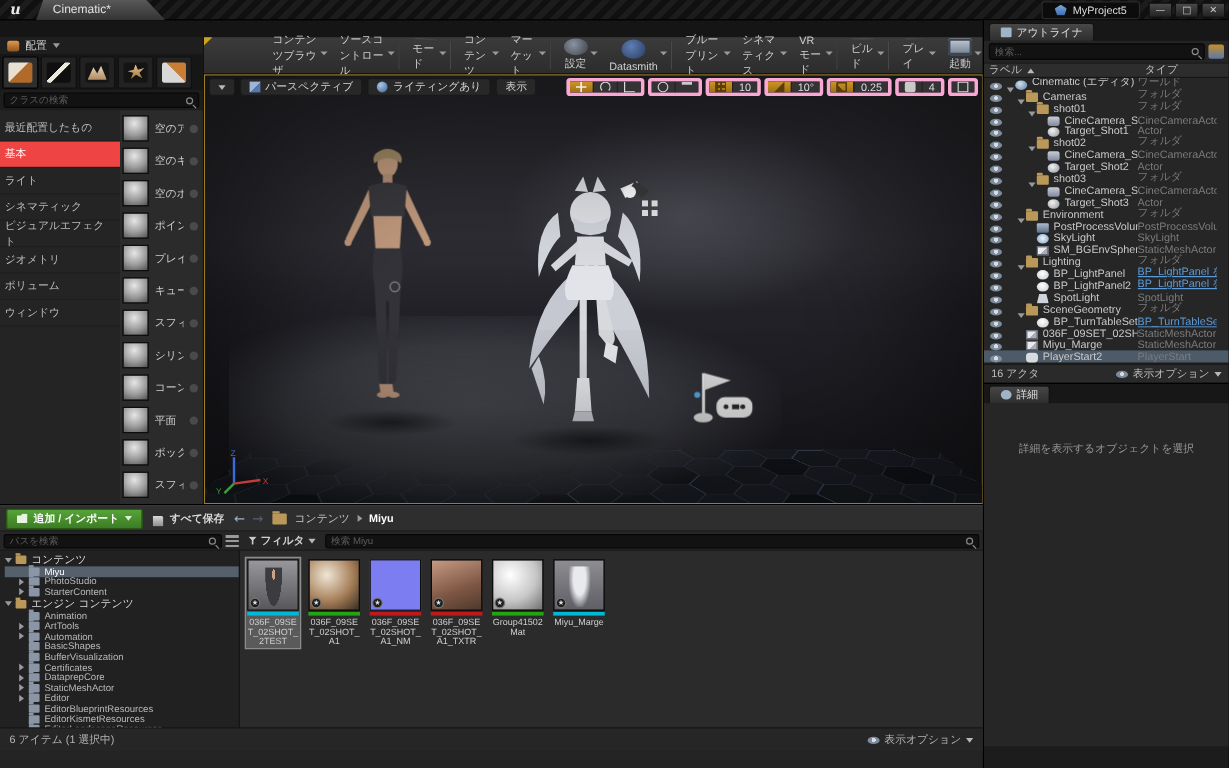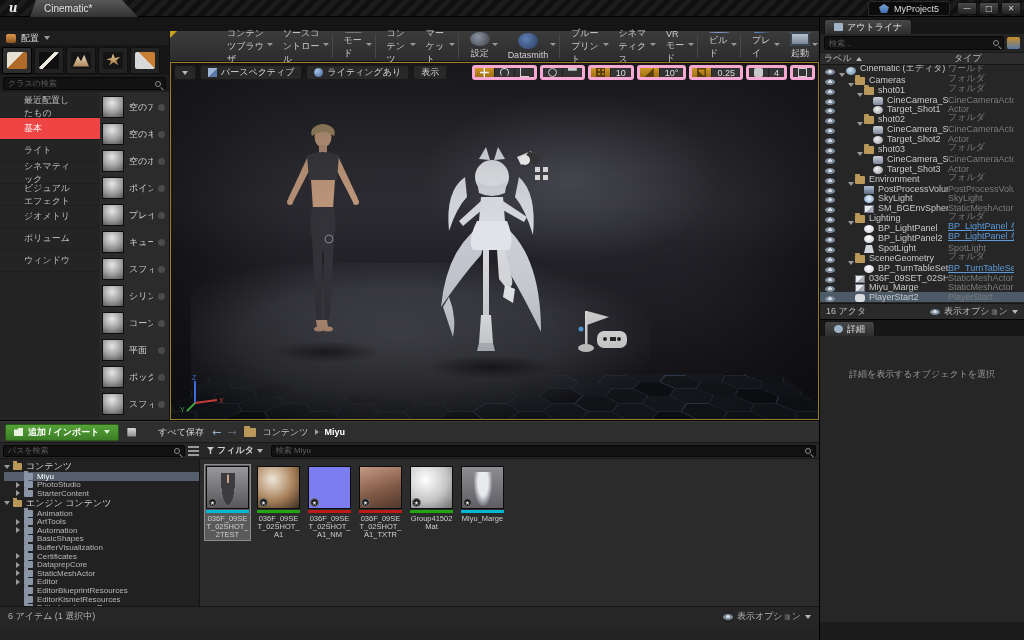--- a/index.html
+++ b/index.html
@@ -64,21 +64,21 @@
   .mi-foliage::after{content:"";position:absolute;inset:2px;background:linear-gradient(#e5c693,#9a6a35);clip-path:polygon(50% 0,62% 35%,95% 25%,70% 55%,85% 90%,52% 68%,25% 95%,38% 55%,8% 45%,40% 35%)}
   .mi-geometry{background:linear-gradient(45deg,#d8d8d8 55%,#c87f35 56%)}
   .searchbox{display:flex;align-items:center;background:#121212;border:1px solid #070707;border-radius:2px;height:13px;padding:0 4px;flex:1}
   .searchbox input{flex:1;background:transparent;border:none;outline:none;color:#bbb;font:8px "Liberation Sans",sans-serif;min-width:0}
   .searchbox input::placeholder{color:#5d5d5d}
   .mag{width:6px;height:6px;border:1px solid #8a8a8a;border-radius:50%;position:relative;flex:none}
   .mag::after{content:"";position:absolute;left:5px;top:5px;width:4px;height:1px;background:#8a8a8a;transform:rotate(45deg);transform-origin:0 0}
   .mp-search{padding:2px 3px;background:#1d1d1d}
   .mp-body{display:flex;height:calc(100% - 61px)}
   .mp-cats{width:100px;background:#242424;padding-top:4px}
-  .mp-cat{height:22px;display:flex;align-items:center;padding:0 24px;color:#bdbdbd;border-bottom:1px solid #1e1e1e}
+  .mp-cat{height:22px;display:flex;align-items:center;padding:0 4px;color:#bdbdbd;border-bottom:1px solid #1e1e1e}
   .mp-cat.selected{background:#ef4444;color:#fff}
   .mp-items{flex:1;background:#2b2b2b;padding:3px 2px;display:flex;flex-direction:column;gap:3px;overflow:hidden}
   .pitem{display:flex;align-items:center;gap:5px;height:24px}
   .pitem .pthumb{width:22px;height:22px;border:1px solid #0d0d0d;background:radial-gradient(circle at 45% 30%,#e6e6e6,#9b9b9b 55%,#4f4f4f);flex:none}
   .pitem .plabel{flex:1;white-space:nowrap;overflow:hidden;color:#cfcfcf}
   .pitem .grab{width:7px;height:7px;border-radius:50%;background:#4a4a4a;flex:none;margin-right:2px}
 
   
   .viewport{position:absolute;left:170px;top:62px;width:649px;height:358px;border:1px solid #9a7d26;background:#202025;overflow:hidden}
   .vpwall{position:absolute;inset:0;background:linear-gradient(180deg,#26262b 0%,#2e2e34 38%,#222228 55%,#1a1a1f 100%)}
@@ -157,21 +157,21 @@
   .dt-body{height:100%;background:#262626;color:#969696;display:flex;justify-content:center;padding-top:32px}
 
   
   .cb{position:absolute;left:0;top:420px;width:819px;height:220px;background:#242424;border-top:1px solid #000}
   .cb-tabrow{height:15px;display:flex;align-items:flex-end;padding:1px 4px 0;background:#191919}
   .cb-toolbar{height:22px;display:flex;align-items:center;gap:8px;background:#2e2e2e;border-top:1px solid #3a3a3a;border-bottom:1px solid #191919;padding:0 5px}
   .btn-green{display:flex;align-items:center;gap:5px;background:linear-gradient(#56a339,#3b7d24);border:1px solid #2a5a18;border-radius:2px;
     height:17px;padding:0 8px;color:#fff;font-weight:bold}
   .btn-green .fico{width:9px;height:8px;background:#e8f4e0;clip-path:polygon(0 20%,40% 20%,50% 0,100% 0,100% 100%,0 100%)}
   .btn-green .cdown{border-left:3px solid transparent;border-right:3px solid transparent;border-top:4px solid #dff0d8}
-  .btn-flat{display:flex;align-items:center;gap:22px;color:#d8d8d8;font-weight:normal}
+  .btn-flat{display:flex;align-items:flex-end;gap:5px;color:#d8d8d8;font-weight:bold}
   .btn-flat .sico{width:9px;height:9px;background:linear-gradient(#d8d8d8,#8a8a8a);clip-path:polygon(0 0,80% 0,100% 20%,100% 100%,0 100%)}
   .navarrows{display:flex;gap:6px;color:#9ab0c8;font-size:11px}
   .navarrows .dim{color:#55606c}
   .crumbs{display:flex;align-items:center;gap:6px}
   .crumbs .fold{width:12px;height:9px;background:#b9985a;border-radius:1px;position:relative}
   .crumbs .fold::before{content:"";position:absolute;left:0;top:-2px;width:6px;height:2px;background:#b9985a}
   .crumbs .sep{border-top:3px solid transparent;border-bottom:3px solid transparent;border-left:4px solid #9a9a9a}
   .crumbs .cur{color:#fff;font-weight:bold}
   .cb-nav{height:16px;display:flex;align-items:center;background:#262626;border-bottom:1px solid #191919;padding:0 3px;gap:4px}
   .cb-nav .left{width:196px;display:flex;gap:3px;align-items:center}

